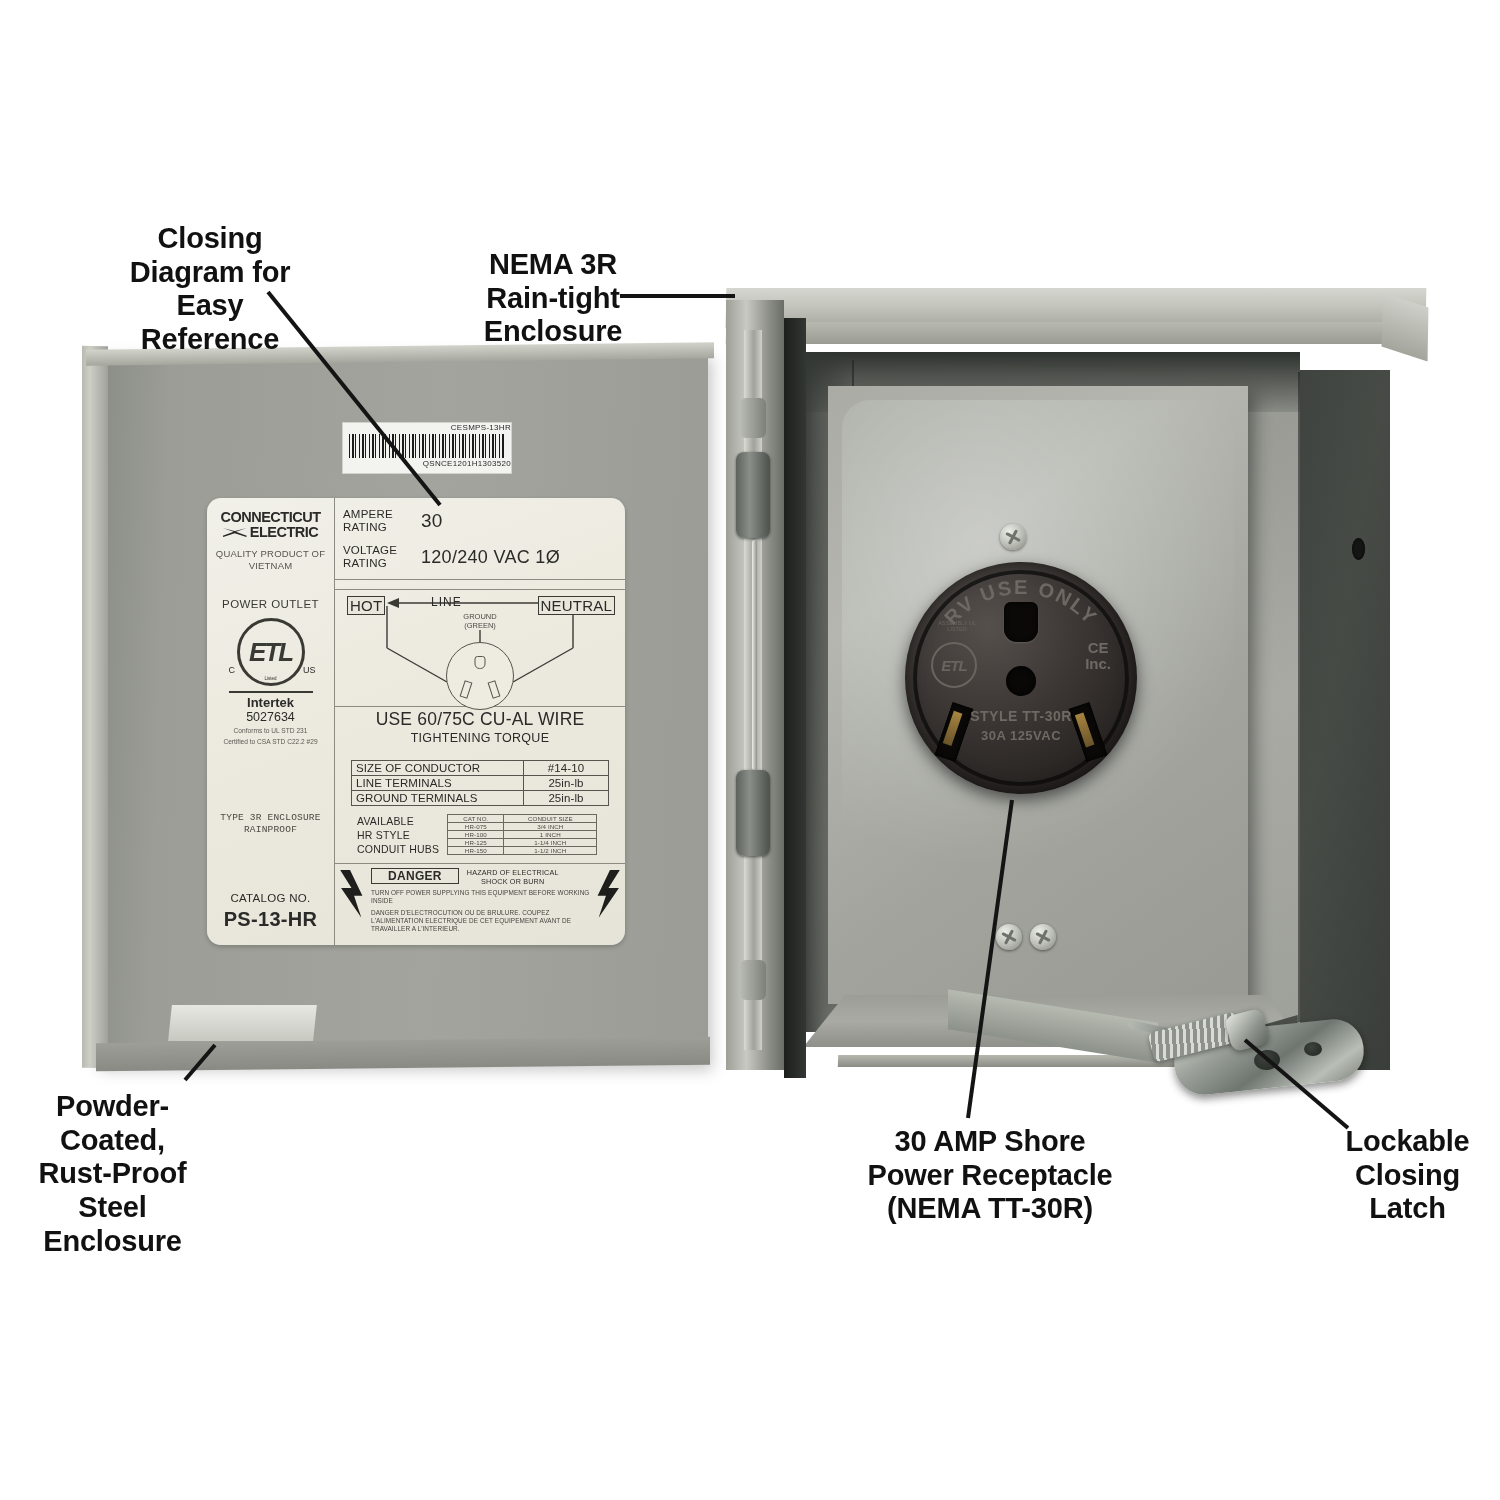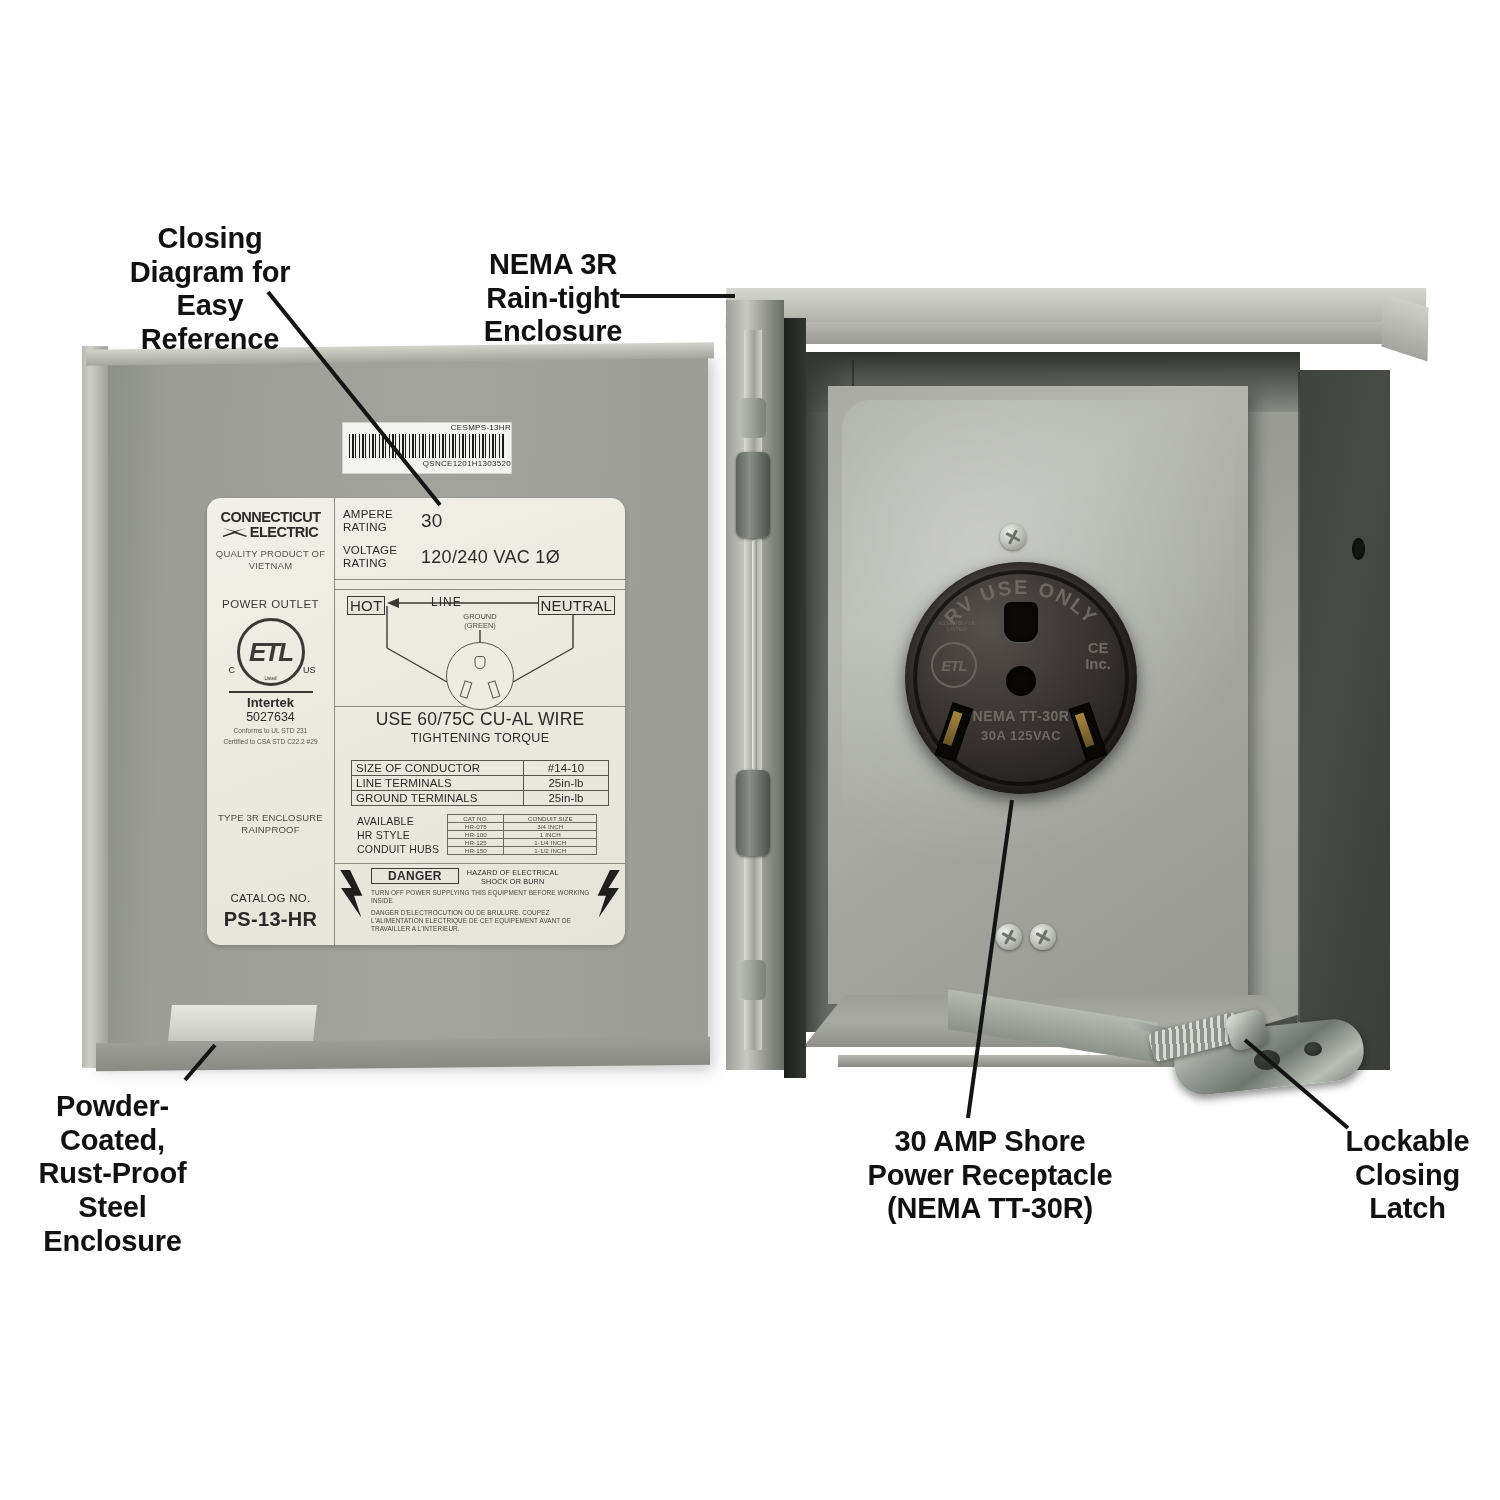--- a/index.html
+++ b/index.html
@@ -124,21 +124,21 @@
        display:flex;align-items:center;justify-content:center;}
   .etl span{font-size:26px;font-weight:bold;font-style:italic;letter-spacing:-2px;color:#3a3a35;}
   .etl .c{position:absolute;left:-11px;bottom:8px;font-size:9px;font-style:normal;font-weight:normal;}
   .etl .us{position:absolute;right:-14px;bottom:8px;font-size:9px;font-style:normal;font-weight:normal;}
   .etl .tiny{position:absolute;left:50%;transform:translateX(-50%);bottom:2px;font-size:4.5px;
      font-style:normal;font-weight:normal;letter-spacing:0;}
   .itk-rule{width:84px;height:1.5px;background:#3a3a35;margin:5px auto 2px auto;}
   .itk{font-size:13px;font-weight:bold;line-height:15px;}
   .itkno{font-size:12.5px;line-height:14px;}
   .conf{font-size:6.6px;line-height:9px;color:#5a5a54;margin-top:2px;}
-  .t3r{font-size:9.5px;line-height:12px;color:#4a4a44;margin-top:66px;letter-spacing:.2px;}
+  .t3r{font-size:9.5px;line-height:12px;color:#4a4a44;margin-top:66px;letter-spacing:.2px;font-family:Liberation Mono, monospace;}
   .catno{font-size:11.5px;margin-top:auto;margin-bottom:4px;letter-spacing:.3px;}
   .catval{font-size:20px;font-weight:bold;letter-spacing:.3px;margin-bottom:14px;}
 
   .rowpair{display:flex;align-items:center;padding:10px 0 0 8px;gap:10px;}
   .rowlbl{font-size:11.5px;line-height:13px;width:68px;letter-spacing:.2px;}
   .rowval{font-size:19px;letter-spacing:.3px;}
   .rowval.small{font-size:18px;}
   .hr{height:1px;background:#8b8b84;margin-top:9px;}
   .mount{font-size:14.5px;text-align:center;line-height:17px;padding:6px 4px 7px 4px;letter-spacing:-0.1px;}
 
@@ -286,21 +286,21 @@
       <div class="slotG"></div>
       <div class="holeC"></div>
       <div class="slotL"></div>
       <div class="slotR"></div>
       <div id="rl-ul">ASSEMBLY UL LISTED</div>
       <div id="rl-etl">ETL</div>
       <div id="rl-ce">
         <div>CE</div>
         <div>Inc.</div>
       </div>
-      <div class="rlabel" id="rl-nema">NEMA TT-30R</div>
+      <div class="rlabel" id="rl-nema">STYLE TT-30R</div>
       <div class="rlabel" id="rl-amp">30A 125VAC</div>
     </div>
 
     <div class="screw" id="screw-top"></div>
     <div class="screw" id="screw-b1"></div>
     <div class="screw" id="screw-b2"></div>
 
     <div id="keeper"></div>
 
     <div id="box-floor"></div>

